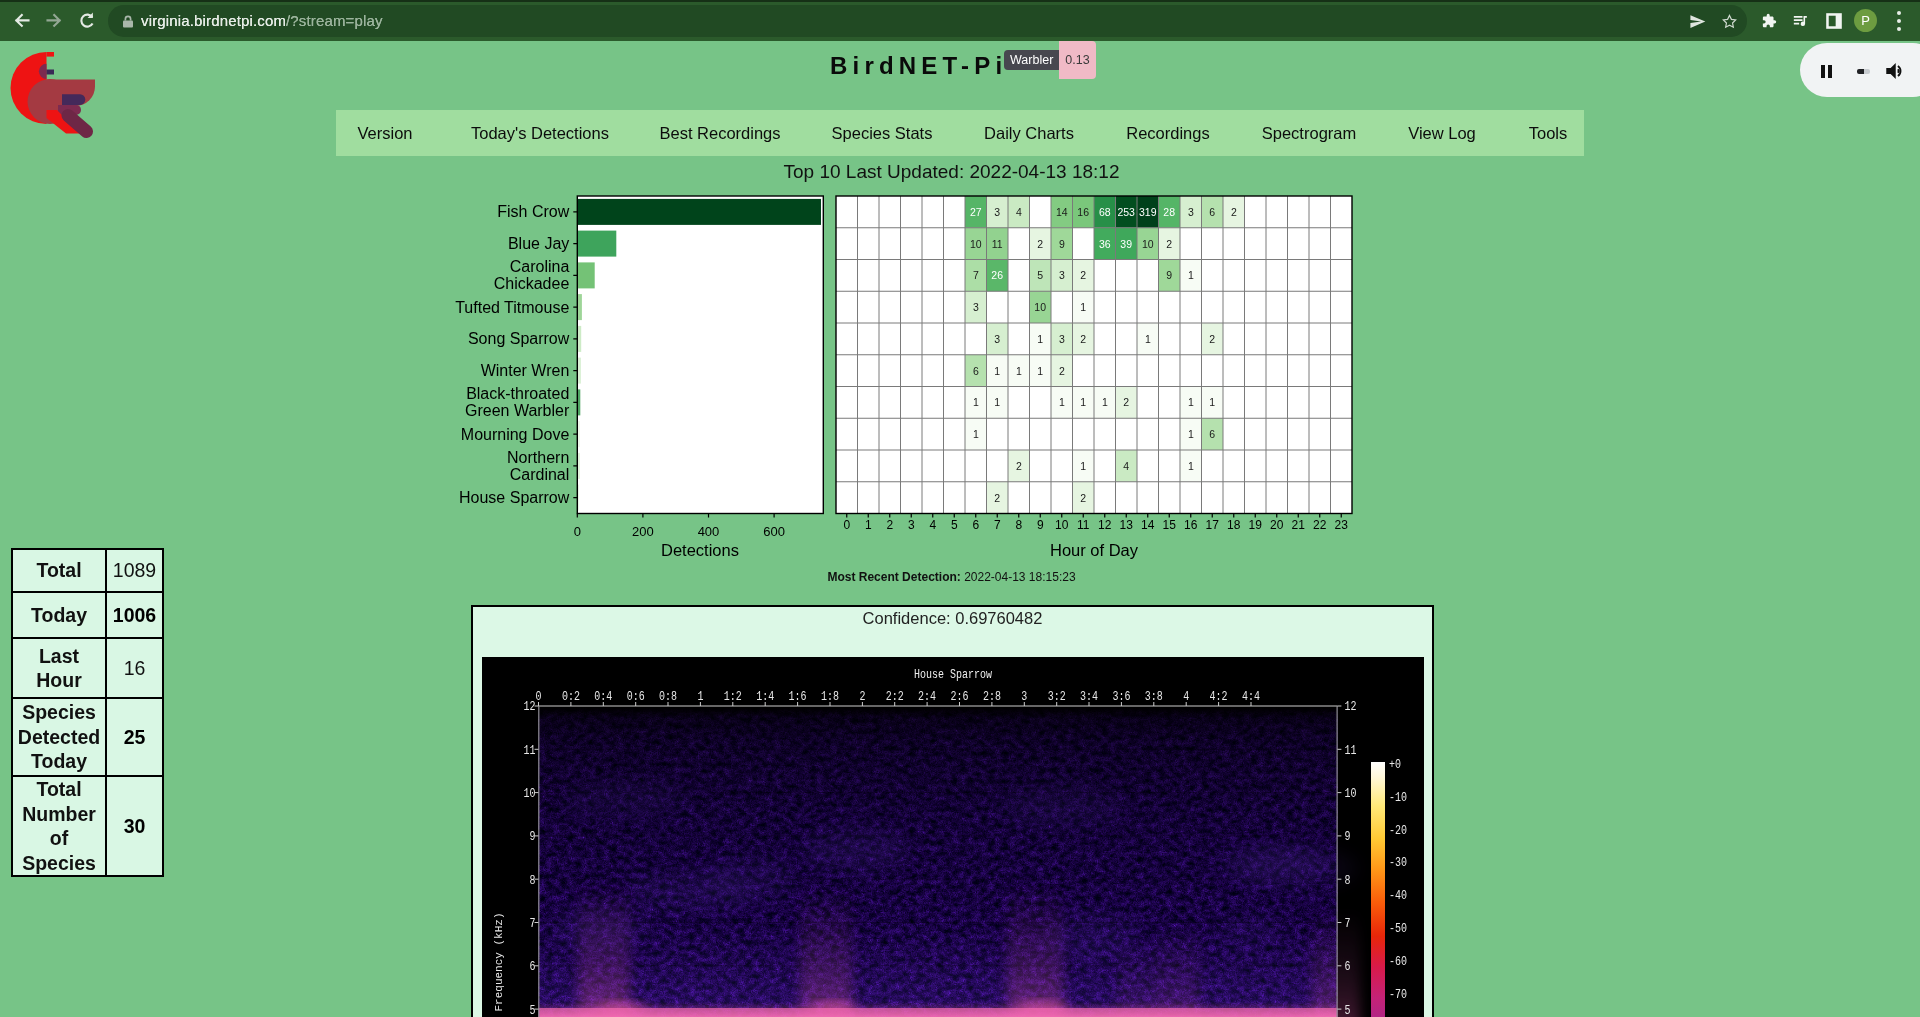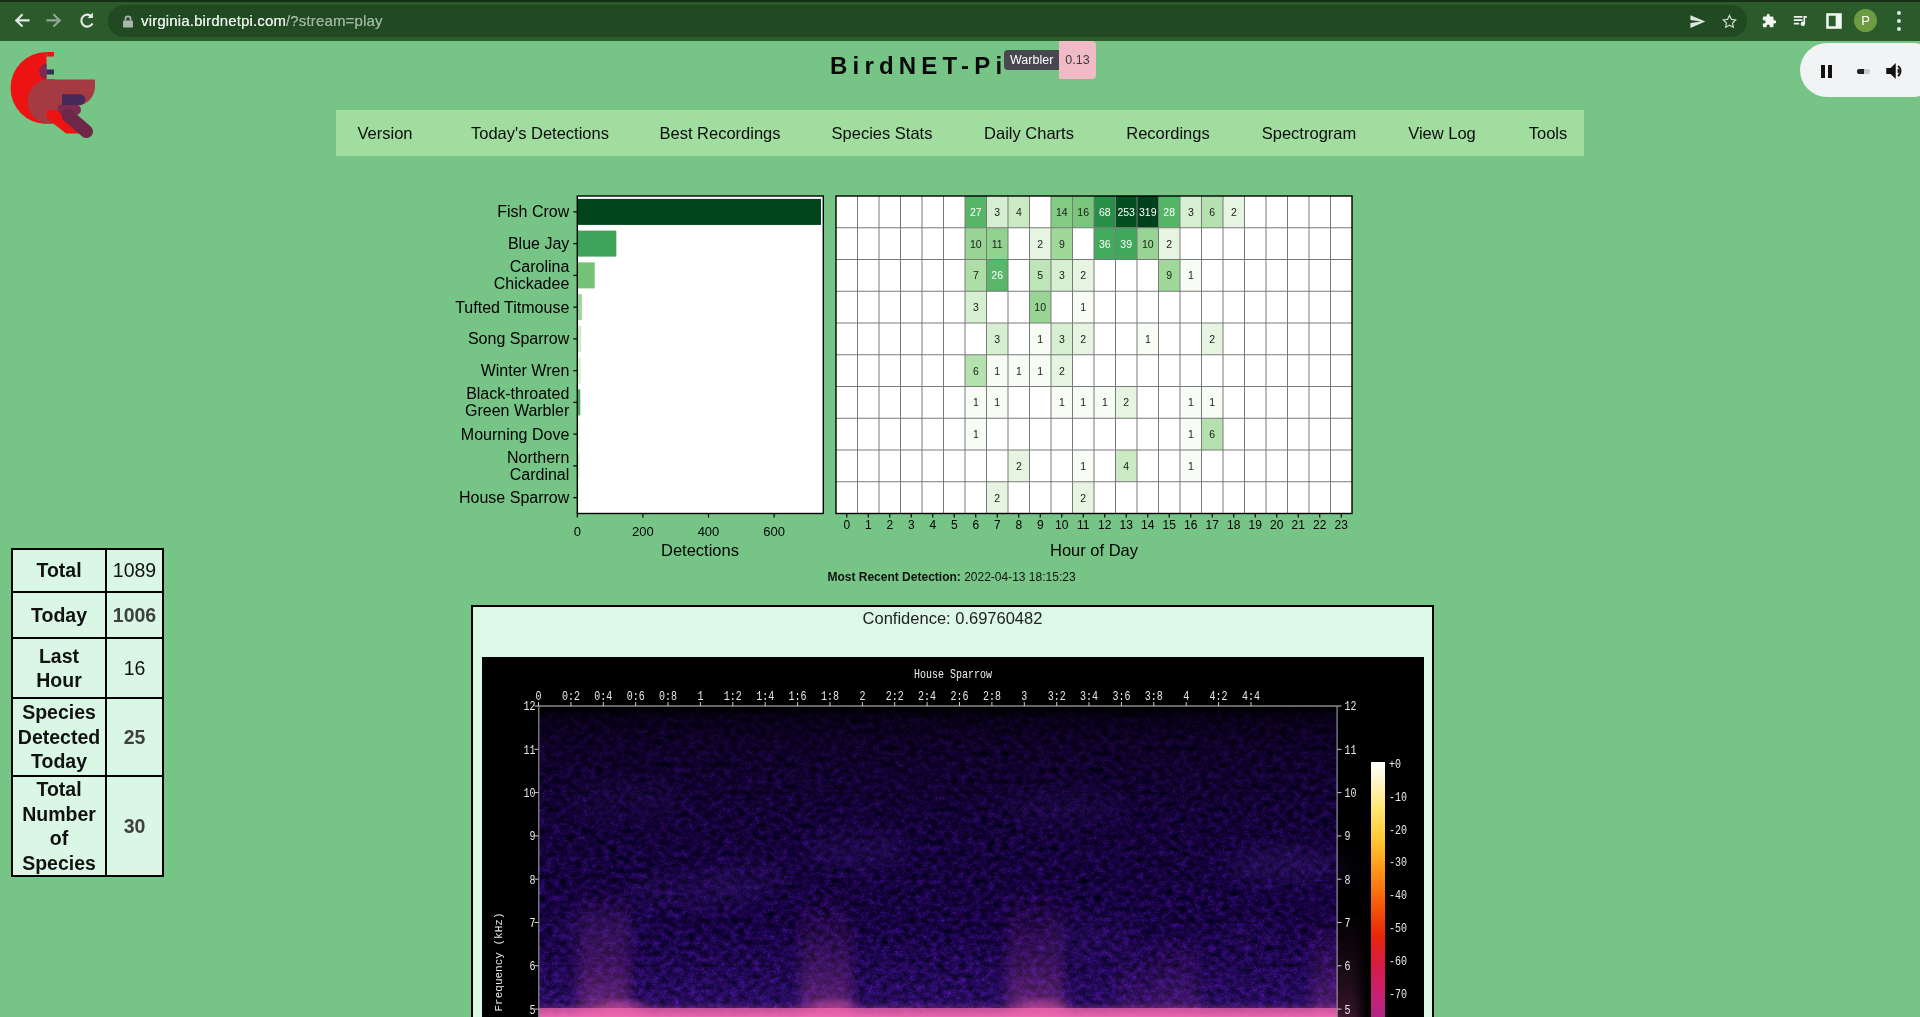--- a/index.html
+++ b/index.html
@@ -18,21 +18,21 @@
 #nav { position:absolute; left:336px; top:69px; width:1248px; height:46px; background:#a0dd9f; }
 #nav span { position:absolute; top:14px; font-size:16.5px; color:#0c0c0c; white-space:nowrap; transform:translateX(-50%); }
 #top10 { position:absolute; left:0; top:120px; width:1903px; text-align:center; font-size:19px; color:#111; }
 #recent { position:absolute; left:0; top:529px; width:1903px; text-align:center; font-size:12px; color:#111; }
 #stats { position:absolute; left:11px; top:481px; border-collapse:collapse; background:#d9f7e4;margin-top:26px; }
 #stats td { border:2px solid #000; font-size:19.5px; text-align:center; color:#111; line-height:24.5px; }
 #stats tr.r1 td { height:43px; } #stats tr.r2 td { height:46px; } #stats tr.r3 td { height:60px; }
 #stats tr.r4 td { height:78px; } #stats tr.r5 td { height:76px; }
 #stats td.l { font-weight:bold; width:94px; }
 #stats td.r { width:57px; }
-#stats .blue { color:#404040; font-weight:bold; }
+#stats .blue { color:#000000; font-weight:bold; }
 #detbox { position:absolute; left:471px; top:564px; width:963px; height:460px; background:#dcf8e6; border:2px solid #000; text-align:center; }
 #detbox .l1 { margin-top:10px; font-size:17px; color:#1313dd; font-weight:bold; }
 #detbox .l1 .sci { font-weight:normal; font-style:italic; margin-left:8px; }
 #detbox .l2 { font-size:16.5px; color:#222; margin-top:2px; }
 </style>
 </head>
 <body>
 <div id="chrome">
   <div style="position:absolute;left:0;top:0;width:1920px;height:2px;background:rgba(5,15,5,0.55)"></div>
   <svg width="1920" height="41" style="left:0;top:0">
@@ -321,20 +321,21 @@
 <text x="813.75" y="342.5" font-size="12" fill="#000" text-anchor="middle">18</text>
 <text x="835.25" y="342.5" font-size="12" fill="#000" text-anchor="middle">19</text>
 <text x="856.75" y="342.5" font-size="12" fill="#000" text-anchor="middle">20</text>
 <text x="878.25" y="342.5" font-size="12" fill="#000" text-anchor="middle">21</text>
 <text x="899.75" y="342.5" font-size="12" fill="#000" text-anchor="middle">22</text>
 <text x="921.25" y="342.5" font-size="12" fill="#000" text-anchor="middle">23</text>
 <path d="M426.75 327.5v4 M448.25 327.5v4 M469.75 327.5v4 M491.25 327.5v4 M512.75 327.5v4 M534.25 327.5v4 M555.75 327.5v4 M577.25 327.5v4 M598.75 327.5v4 M620.25 327.5v4 M641.75 327.5v4 M663.25 327.5v4 M684.75 327.5v4 M706.25 327.5v4 M727.75 327.5v4 M749.25 327.5v4 M770.75 327.5v4 M792.25 327.5v4 M813.75 327.5v4 M835.25 327.5v4 M856.75 327.5v4 M878.25 327.5v4 M899.75 327.5v4 M921.25 327.5v4" stroke="#000" stroke-width="1.2"></path>
 <text x="280" y="370" font-size="16.5" fill="#000" text-anchor="middle">Detections</text>
 <text x="674" y="370" font-size="16.5" fill="#000" text-anchor="middle">Hour of Day</text>
 </svg>
+  <div id="top10">Top 10 Last Updated: 2022-04-13 18:12</div>
   <div id="recent"><b>Most Recent Detection:</b> 2022-04-13 18:15:23</div>
   <table id="stats">
     <tbody>
         <tr class="r1">
           <td class="l">Total</td>
           <td class="r">1089</td>
         </tr>
     <tr class="r2">
           <td class="l">Today</td>
           <td class="r blue">1006</td>

